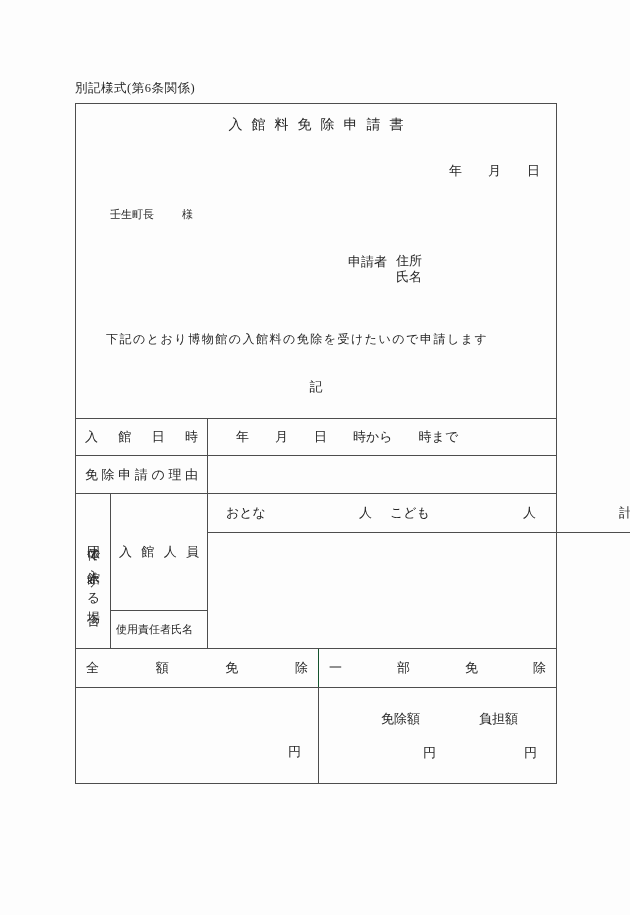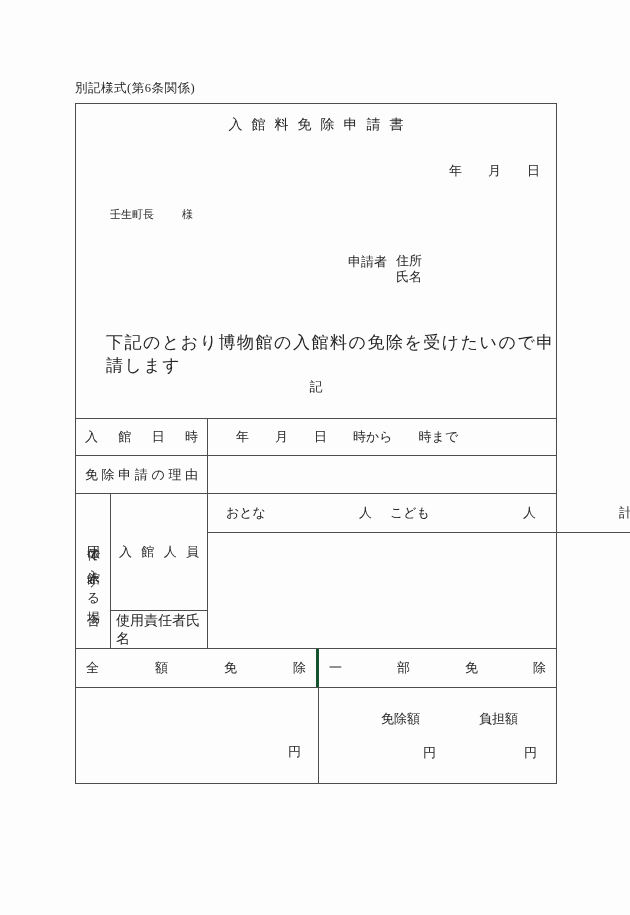--- a/index.html
+++ b/index.html
@@ -42,21 +42,21 @@
   }
   .date-line {
     position: absolute; top: 58px; right: 16px;
     font-size: 13px;
   }
   .addressee-line { position: absolute; top: 103px; left: 34px; font-size: 11px; }
   .addressee-honorific { margin-left: 28px; }
   .applicant-block { position: absolute; top: 149px; left: 272px; display: flex; }
   .applicant-label { margin-right: 9px; }
   .applicant-lines { display: flex; flex-direction: column; line-height: 16px; }
-  .body-sentence { position: absolute; top: 227px; left: 30px; font-size: 17px; letter-spacing: 1.5px; }
+  .body-sentence { position: absolute; top: 227px; left: 30px; font-size: 12px; letter-spacing: 1.5px; }
   .record-mark { position: absolute; top: 274px; left: 0; right: 0; text-align: center; font-size: 13px; }
 
   
   .trow { display: flex; flex: none; border-top: 1px solid #4d4d4d; font-size: 13px; }
   .cell { position: relative; }
   .label-cell {
     width: 132px; flex: none;
     border-right: 1px solid #4d4d4d;
     display: flex; flex-direction: column; justify-content: center;
   }
@@ -73,32 +73,32 @@
   }
   .vtext {
     writing-mode: vertical-rl;
     text-orientation: upright;
     letter-spacing: 3px;
     font-size: 13px;
   }
   .gcol2 { width: 97px; flex: none; border-right: 1px solid #4d4d4d; display: flex; flex-direction: column; }
   .people-cell { height: 117px; display: flex; flex-direction: column; justify-content: center; border-bottom: 1px solid #4d4d4d; }
   .people-label { text-align: justify; text-align-last: justify; padding: 0 8px; }
-  .manager-cell { flex: 1; display: flex; align-items: center; font-size: 14px; padding-left: 5px; letter-spacing: 0; }
+  .manager-cell { flex: 1; display: flex; align-items: center; font-size: 11px; padding-left: 5px; letter-spacing: 0; }
   .gcol3 { flex: 1; display: flex; }
   .prow { height: 39px; flex: none; border-bottom: 1px solid #4d4d4d; display: flex; align-items: center; padding-left: 18px; }
   .prow-label { display: inline-block; width: 133px; flex: none; }
   .prow-total .prow-label { text-indent: 65px; }
   .prow-empty { flex: 1; border-bottom: none; }
 
   .row-exemption { height: 39px; }
   .exempt-cell {
     width: 243px; flex: none;
     display: flex; flex-direction: column; justify-content: center;
-    border-right: 3px solid #14532d;
+    border-right: 1px solid #14532d;
   }
   .exempt-cell.right { width: 238px; border-right: none; flex: 1; }
   .exempt-cell .jtext { padding: 0 10px; }
 
   .row-amount { height: 97px; flex: 1; }
   .amount-left {
     width: 243px; flex: none;
     border-right: 1px solid #4d4d4d;
     position: relative;
   }

